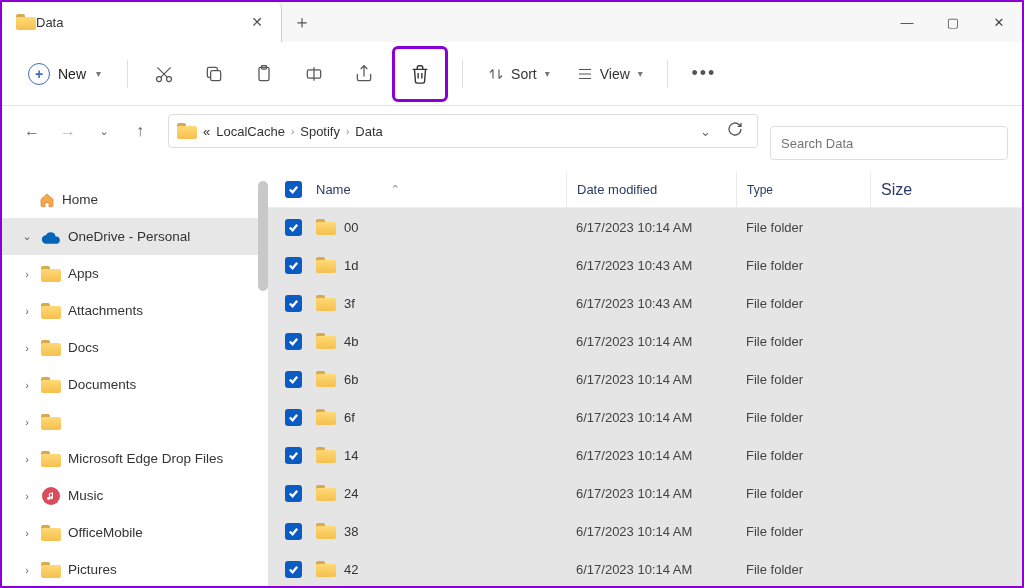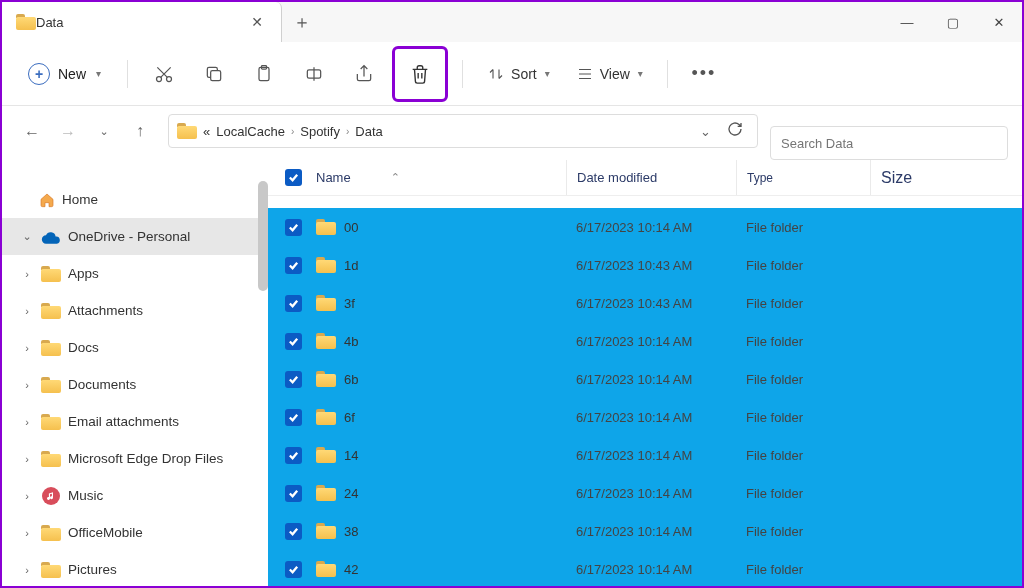--- a/index.html
+++ b/index.html
@@ -48,32 +48,32 @@
 .sidebar { width: 266px; overflow-y: auto; padding-top: 6px; position: relative; }
 .sidebar-item { display: flex; align-items: center; height: 37px; padding: 0 6px 0 18px; font-size: 13.5px; color: #333; gap: 6px; }
 .sidebar-item.selected { background: #e7e7e7; }
 .sidebar-item.home-item { padding-left: 36px; }
 .si-chev { width: 14px; color: #666; font-size: 11px; text-align: center; }
 .si-icon { width: 22px; height: 18px; display: flex; align-items: center; justify-content: center; }
 .si-label { flex: 1; }
 .sidebar-scrollthumb { position: absolute; right: 0; top: 6px; width: 10px; height: 110px; background: #c8c8c8; border-radius: 5px; }
 
 
-.main { flex: 1; display: flex; flex-direction: column; overflow: hidden; gap: 12px; }
+.main { flex: 1; display: flex; flex-direction: column; overflow: hidden; }
 .columns { display: flex; align-items: center; height: 36px; border-bottom: 1px solid #eee; padding-left: 8px; }
 .col-check { width: 34px; display: flex; align-items: center; justify-content: center; }
 .col-name { width: 256px; font-size: 13px; color: #2b3a67; padding-left: 6px; display: flex; align-items: center; gap: 40px; }
 .col-sort { color: #888; font-size: 11px; }
 .col-date { width: 170px; font-size: 13px; color: #2b3a67; border-left: 1px solid #eaeaea; padding-left: 10px; height: 100%; display: flex; align-items: center; }
 .col-type { width: 134px; font-size: 12px; color: #2b3a67; border-left: 1px solid #eaeaea; padding-left: 10px; height: 100%; display: flex; align-items: center; }
 .col-size { width: 80px; font-size: 16px; color: #2b3a67; border-left: 1px solid #eaeaea; padding-left: 10px; height: 100%; display: flex; align-items: center; }
 
 .rows { overflow-y: auto; flex: 1; }
 .row { display: flex; align-items: center; height: 38px; padding-left: 8px; font-size: 13px; color: #333; }
-.row.selected { background: #0ea5e9; }
+.row.selected { background: #e5e5e5; }
 .row-check { width: 34px; display: flex; align-items: center; justify-content: center; }
 .checkbox { width: 17px; height: 17px; background: #0b5bc4; border-radius: 3px; display: flex; align-items: center; justify-content: center; }
 .checkbox svg { width: 11px; height: 11px; stroke: #fff; stroke-width: 2.5; fill: none; }
 .row-name { width: 256px; display: flex; align-items: center; gap: 8px; padding-left: 6px; }
 .row-date { width: 170px; padding-left: 10px; color: #444; }
 .row-type { width: 134px; padding-left: 10px; color: #444; }
 .row-size { width: 80px; padding-left: 10px; }
 
 
 .folder-ic { width: 20px; height: 16px; position: relative; display: inline-block; }
@@ -247,21 +247,20 @@
           <span class="si-icon">
             <span class="folder-ic"></span>
           </span>
           <span class="si-label">Documents</span>
         </div>
         <div class="sidebar-item">
           <span class="si-chev">›</span>
           <span class="si-icon">
             <span class="folder-ic"></span>
           </span>
-          <span class="si-label">Email attachments</span>
         </div>
         <div class="sidebar-item">
           <span class="si-chev">›</span>
           <span class="si-icon">
             <span class="folder-ic"></span>
           </span>
           <span class="si-label">Microsoft Edge Drop Files</span>
         </div>
         <div class="sidebar-item">
           <span class="si-chev">›</span>

